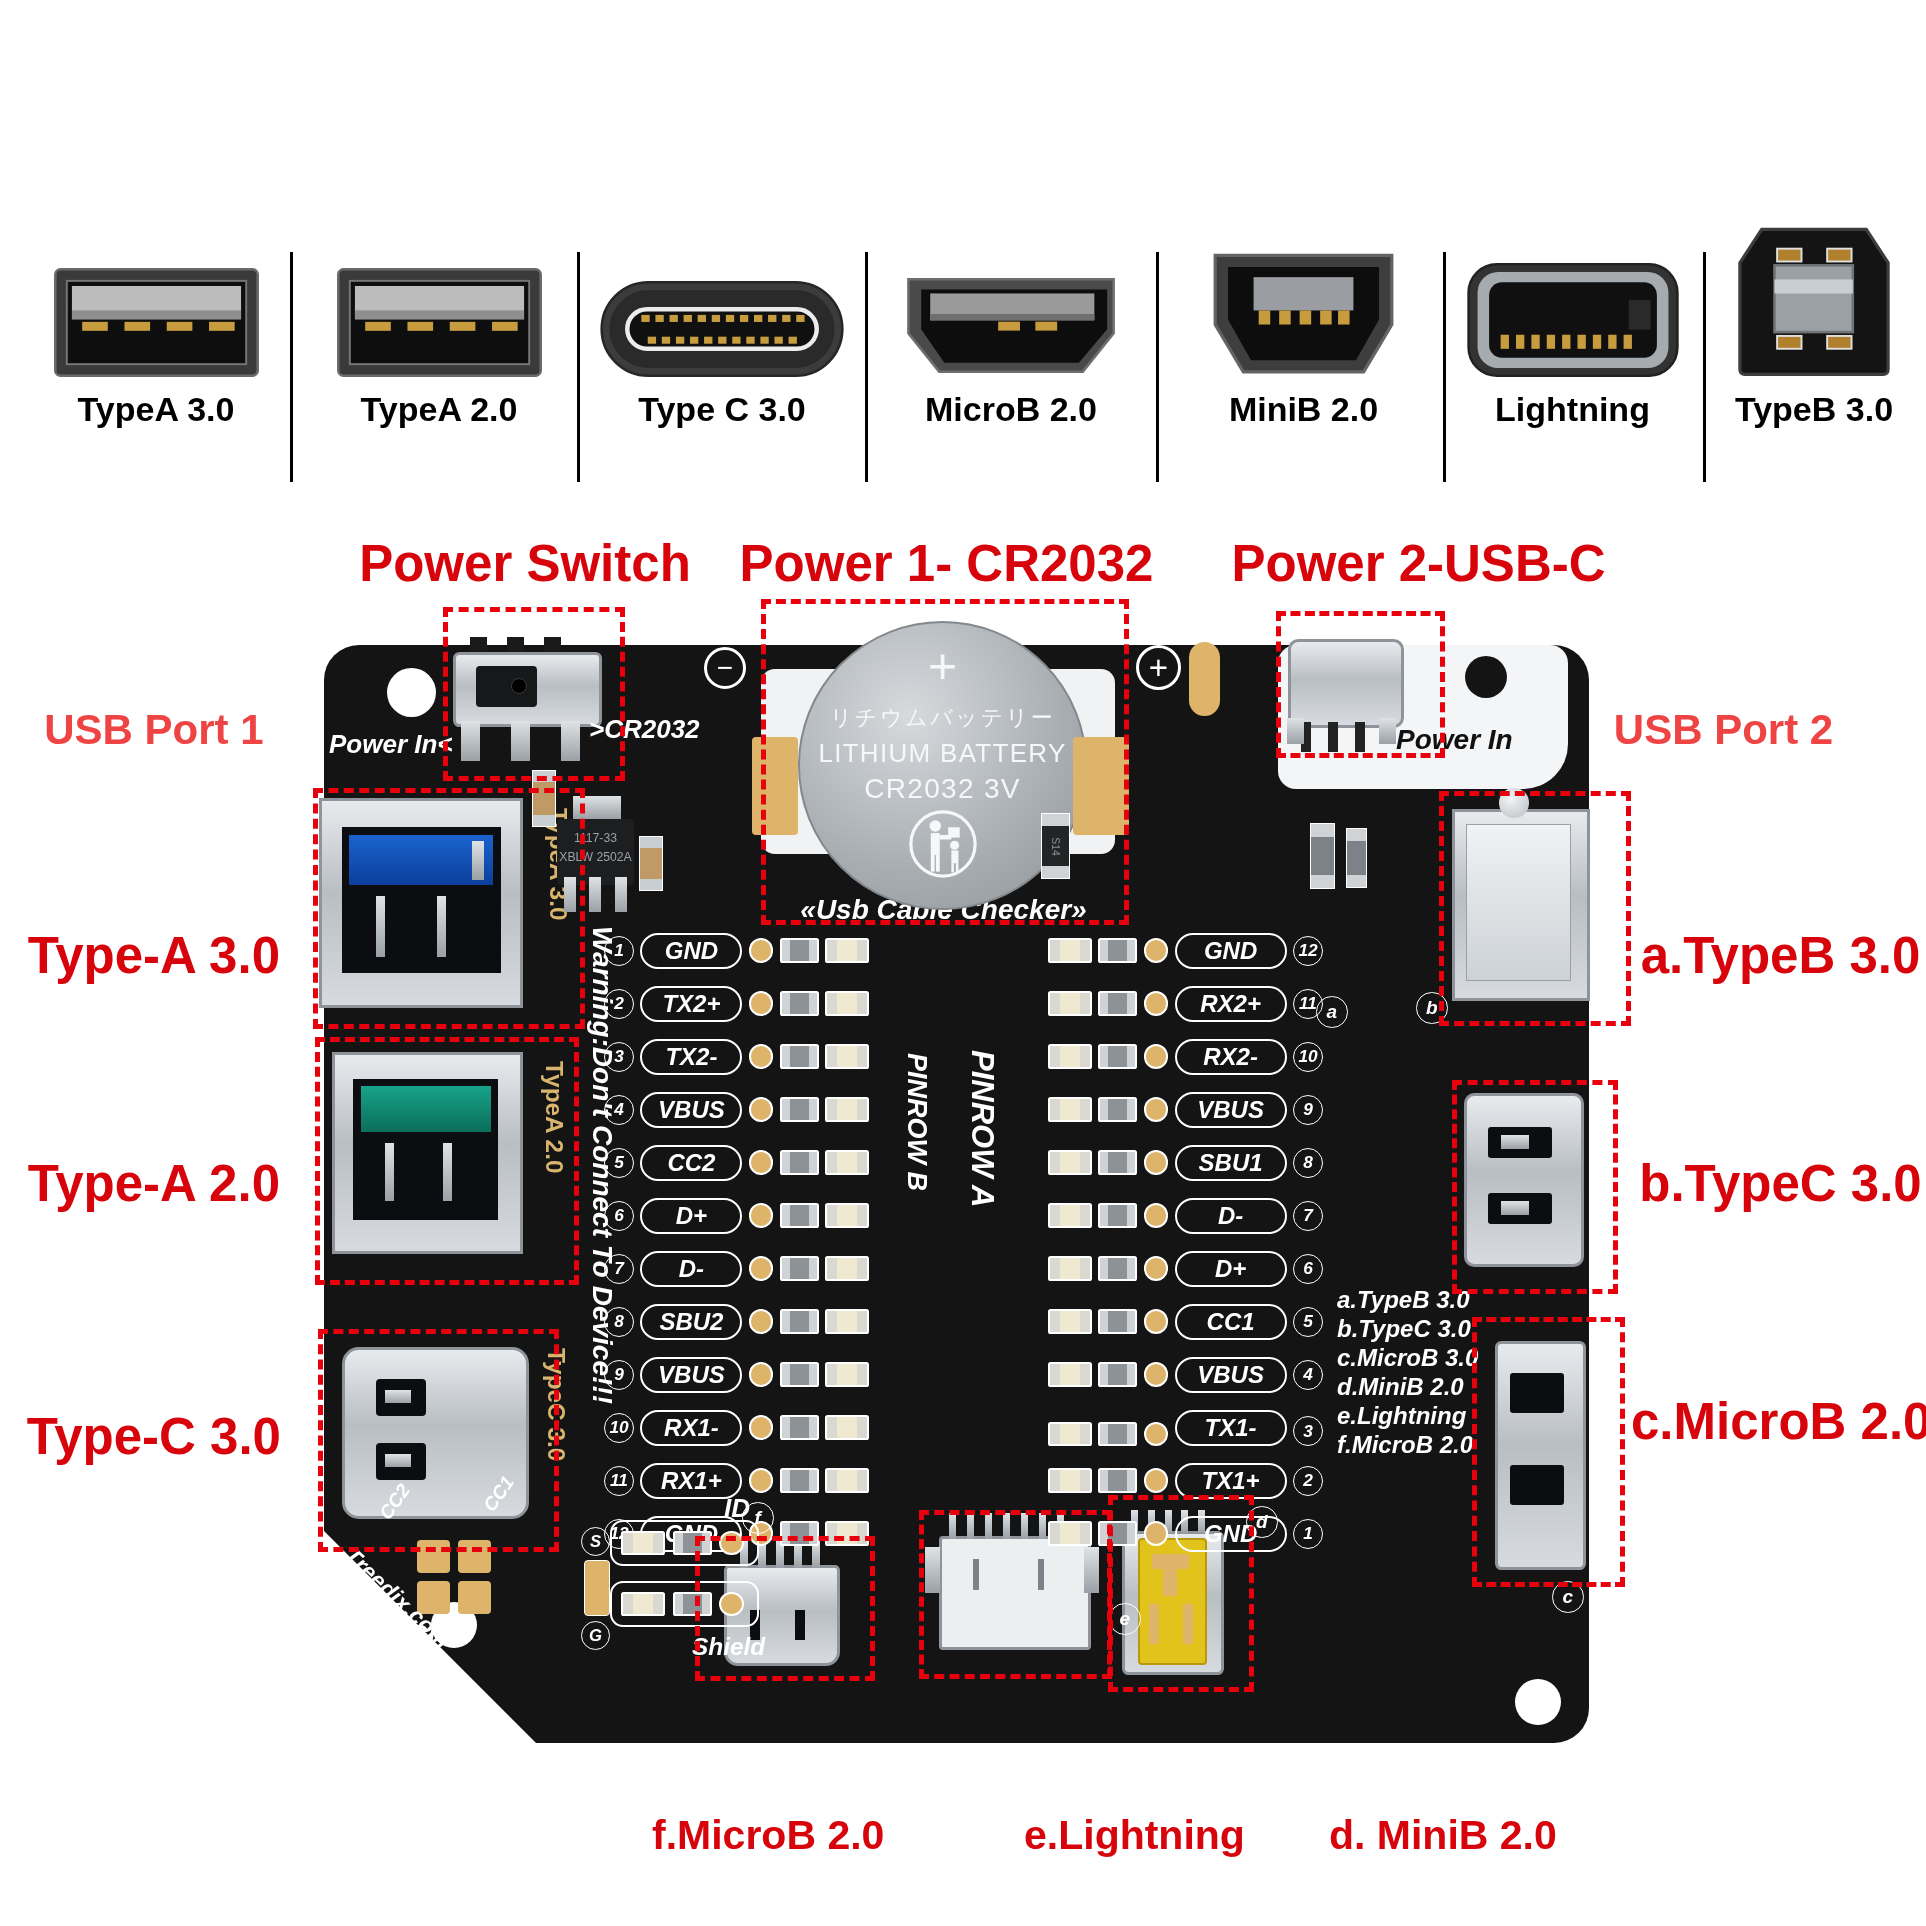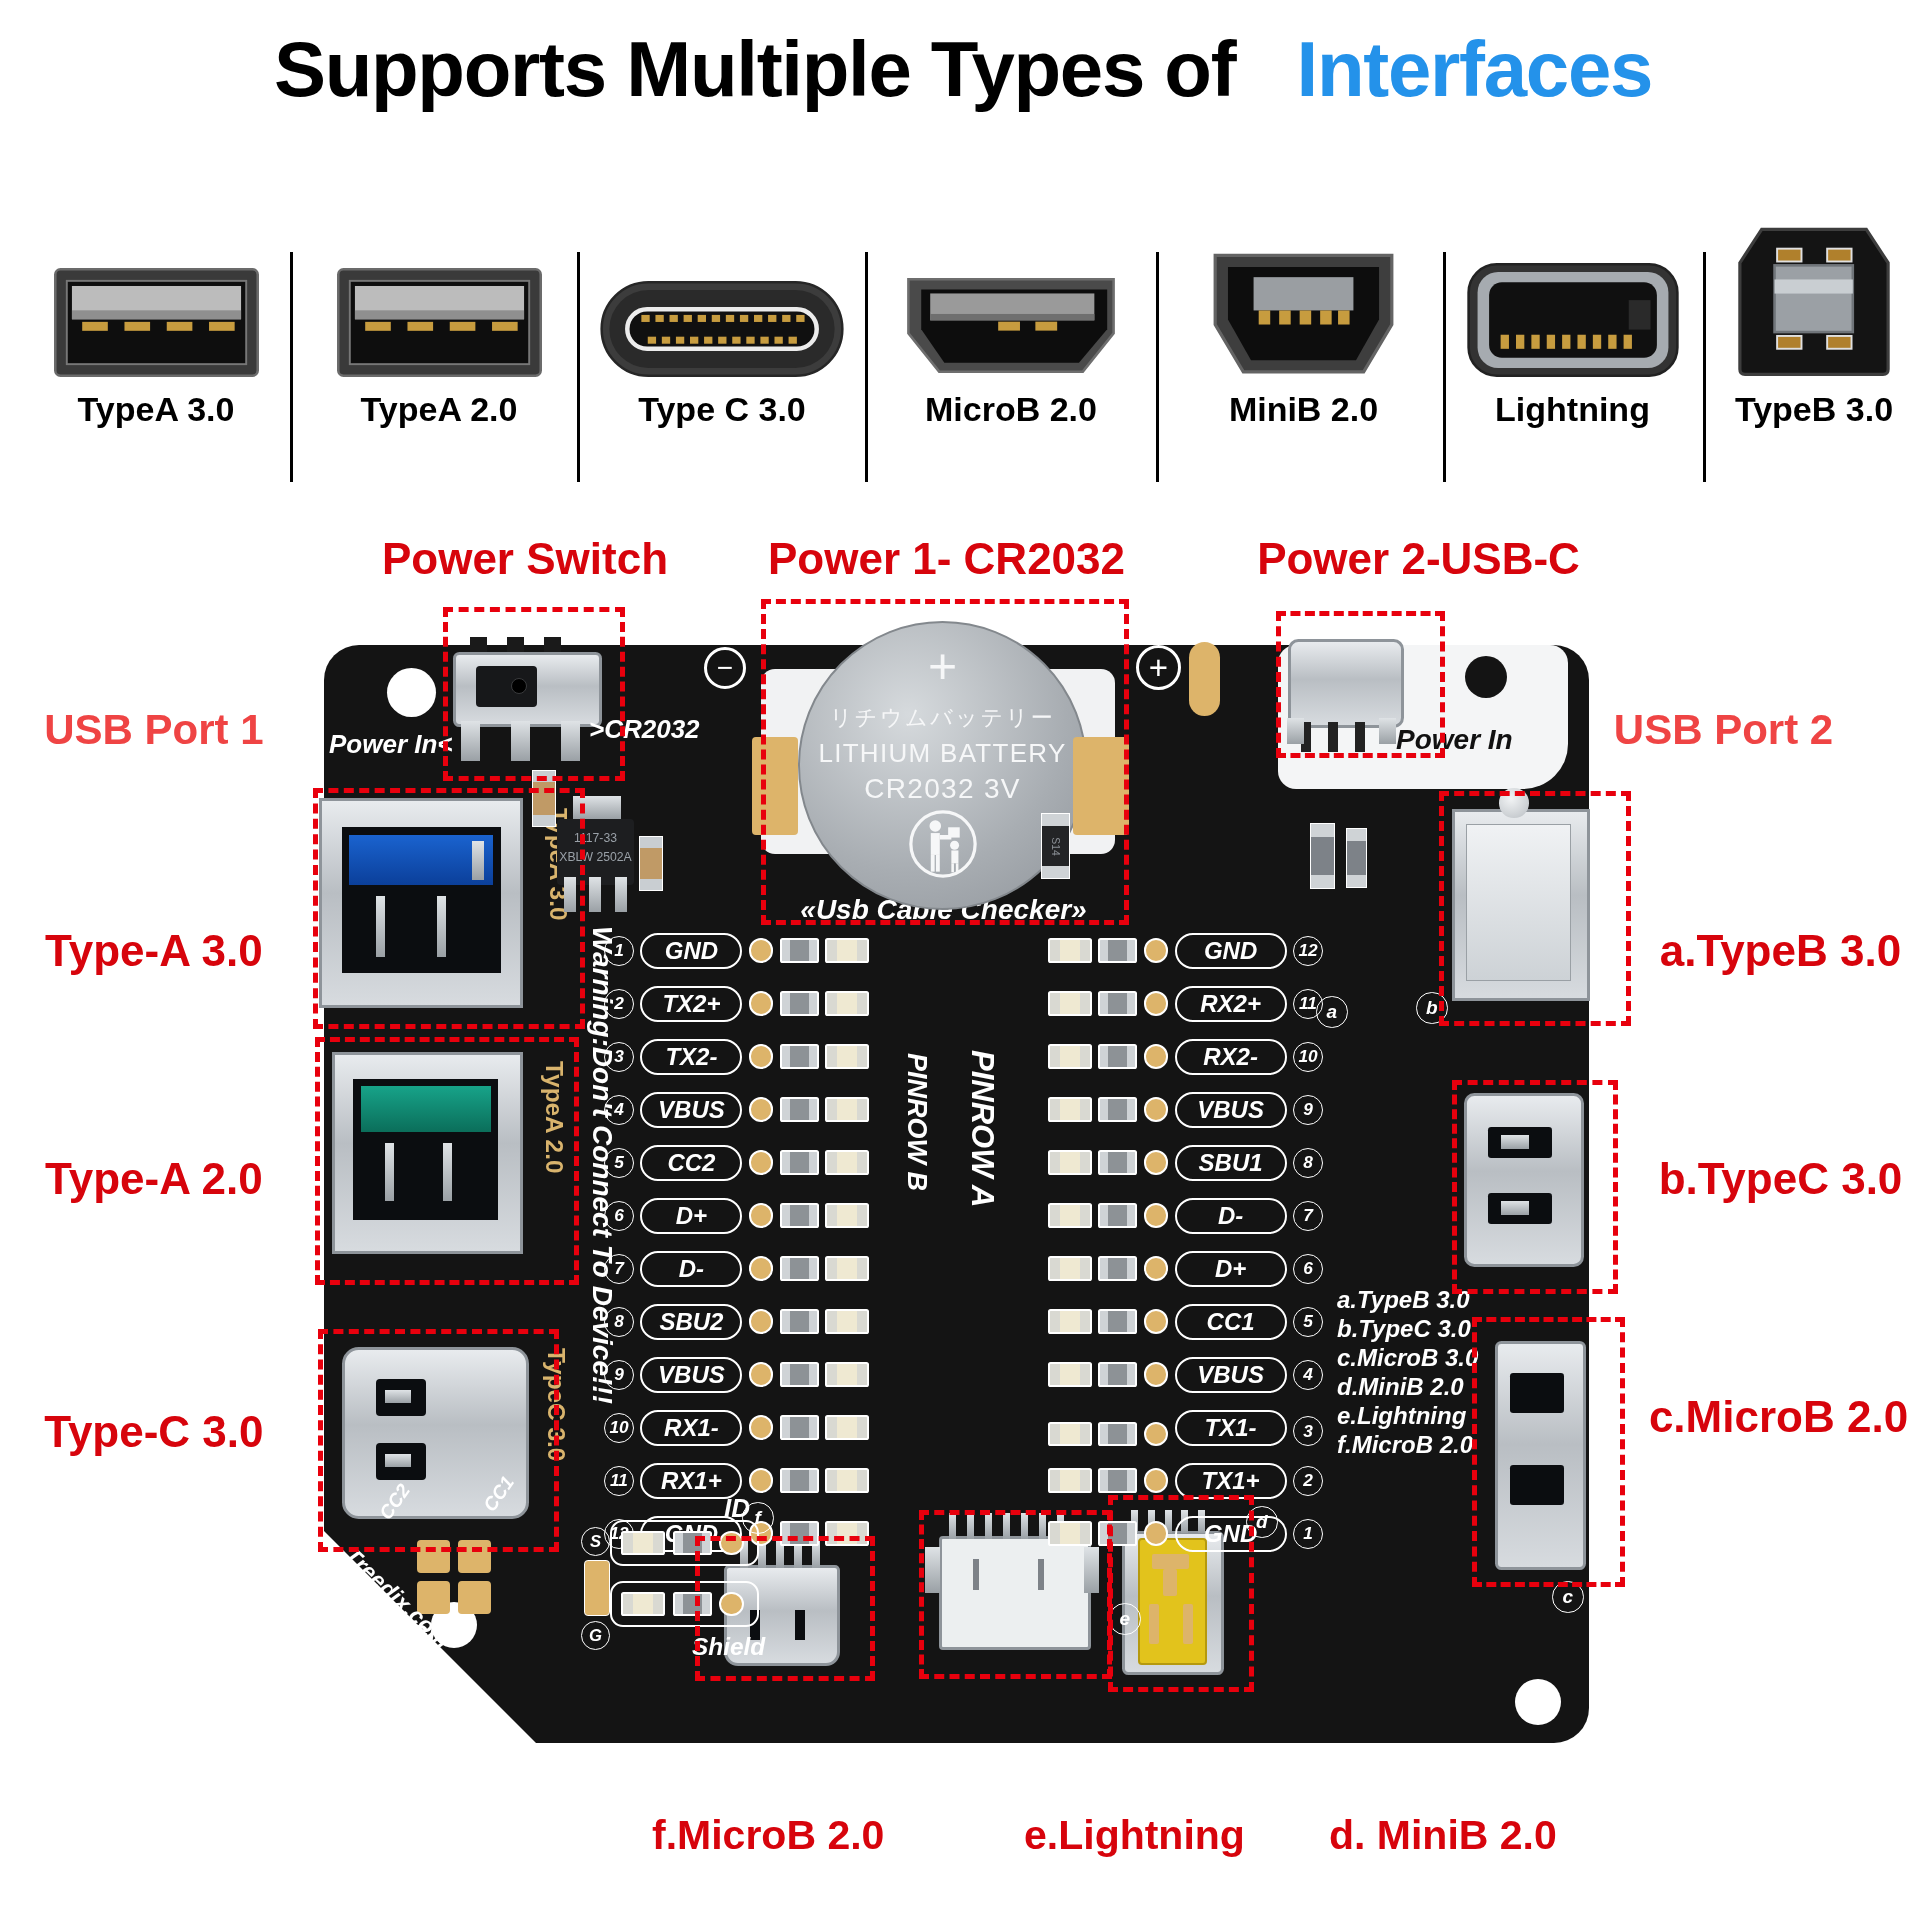--- a/index.html
+++ b/index.html
@@ -8,21 +8,21 @@
   
   .title{position:absolute;left:0;top:24.4px;width:100%;text-align:center;font-weight:bold;
          font-size:78px;color:#000;letter-spacing:-1.3px;white-space:nowrap;}
   .title .blue{color:#2492ea;}
   
   .conn-item{position:absolute;top:245px;text-align:center;}
   .conn-icon{height:132px;display:flex;align-items:flex-end;justify-content:center;}
   .conn-label{margin-top:13px;font-weight:bold;font-size:34px;color:#000;white-space:nowrap;}
   .conn-div{position:absolute;top:252px;width:3.2px;height:230px;background:#000;}
   
-  .rl{position:absolute;color:#d7040c;font-weight:bold;font-size:44px;white-space:nowrap;z-index:8;}
+  .rl{position:absolute;color:#d7040c;font-weight:bold;font-size:51px;white-space:nowrap;z-index:8;}
   .rl.ctr{text-align:center;}
   .bl{position:absolute;color:#ef4444;font-weight:bold;font-size:42px;white-space:nowrap;z-index:8;text-align:center;}
   .dash{position:absolute;border:5.8px dashed #e8000d;z-index:7;}
   
   .board{position:absolute;left:324px;top:645px;width:1265px;height:1098px;background:#141414;
          border-radius:35px;z-index:1;}
   .chamfer{position:absolute;left:324px;top:1531px;width:213px;height:213px;background:#fff;
            clip-path:polygon(0 0,0 100%,100% 100%);z-index:2;}
   .hole{position:absolute;border-radius:50%;z-index:3;}
   .silk{color:#fff;font-weight:bold;font-style:italic;white-space:nowrap;}
@@ -51,25 +51,20 @@
   .wsmall{position:absolute;color:#fff;font-weight:bold;font-style:italic;z-index:4;white-space:nowrap;}
   .goldpad{position:absolute;background:#ddb46a;border-radius:3.9px;z-index:4;}
   .smd{position:absolute;z-index:4;}
   .legpin{position:absolute;background:linear-gradient(180deg,#dfe3e6,#9aa0a5);z-index:4;}
 </style>
 </head>
 <body>
 
 <div id="canvas">
 
-  <div class="title">
-    <span>Supports Multiple Types of</span>
-    <span>&nbsp;</span>
-    <span class="blue">Interfaces</span>
-  </div>
 
   <div class="conn-item" style="left:29px;width:254px;">
     <div class="conn-icon">
       <svg width="205" height="109" viewBox="0 0 320 170">
           <rect x="2" y="2" width="316" height="166" rx="8" fill="#3a3a3a" stroke="#6b6b6b" stroke-width="4"></rect>
           <rect x="20" y="20" width="280" height="130" fill="#0e0e0e" stroke="#777" stroke-width="3"></rect>
           <rect x="28" y="28" width="264" height="52" fill="#bcbcbc"></rect>
           <rect x="28" y="66" width="264" height="14" fill="#8f8f8f"></rect>
           <rect x="44" y="84" width="40" height="14" fill="#c79c3f"></rect>
           <rect x="110" y="84" width="40" height="14" fill="#c79c3f"></rect>

